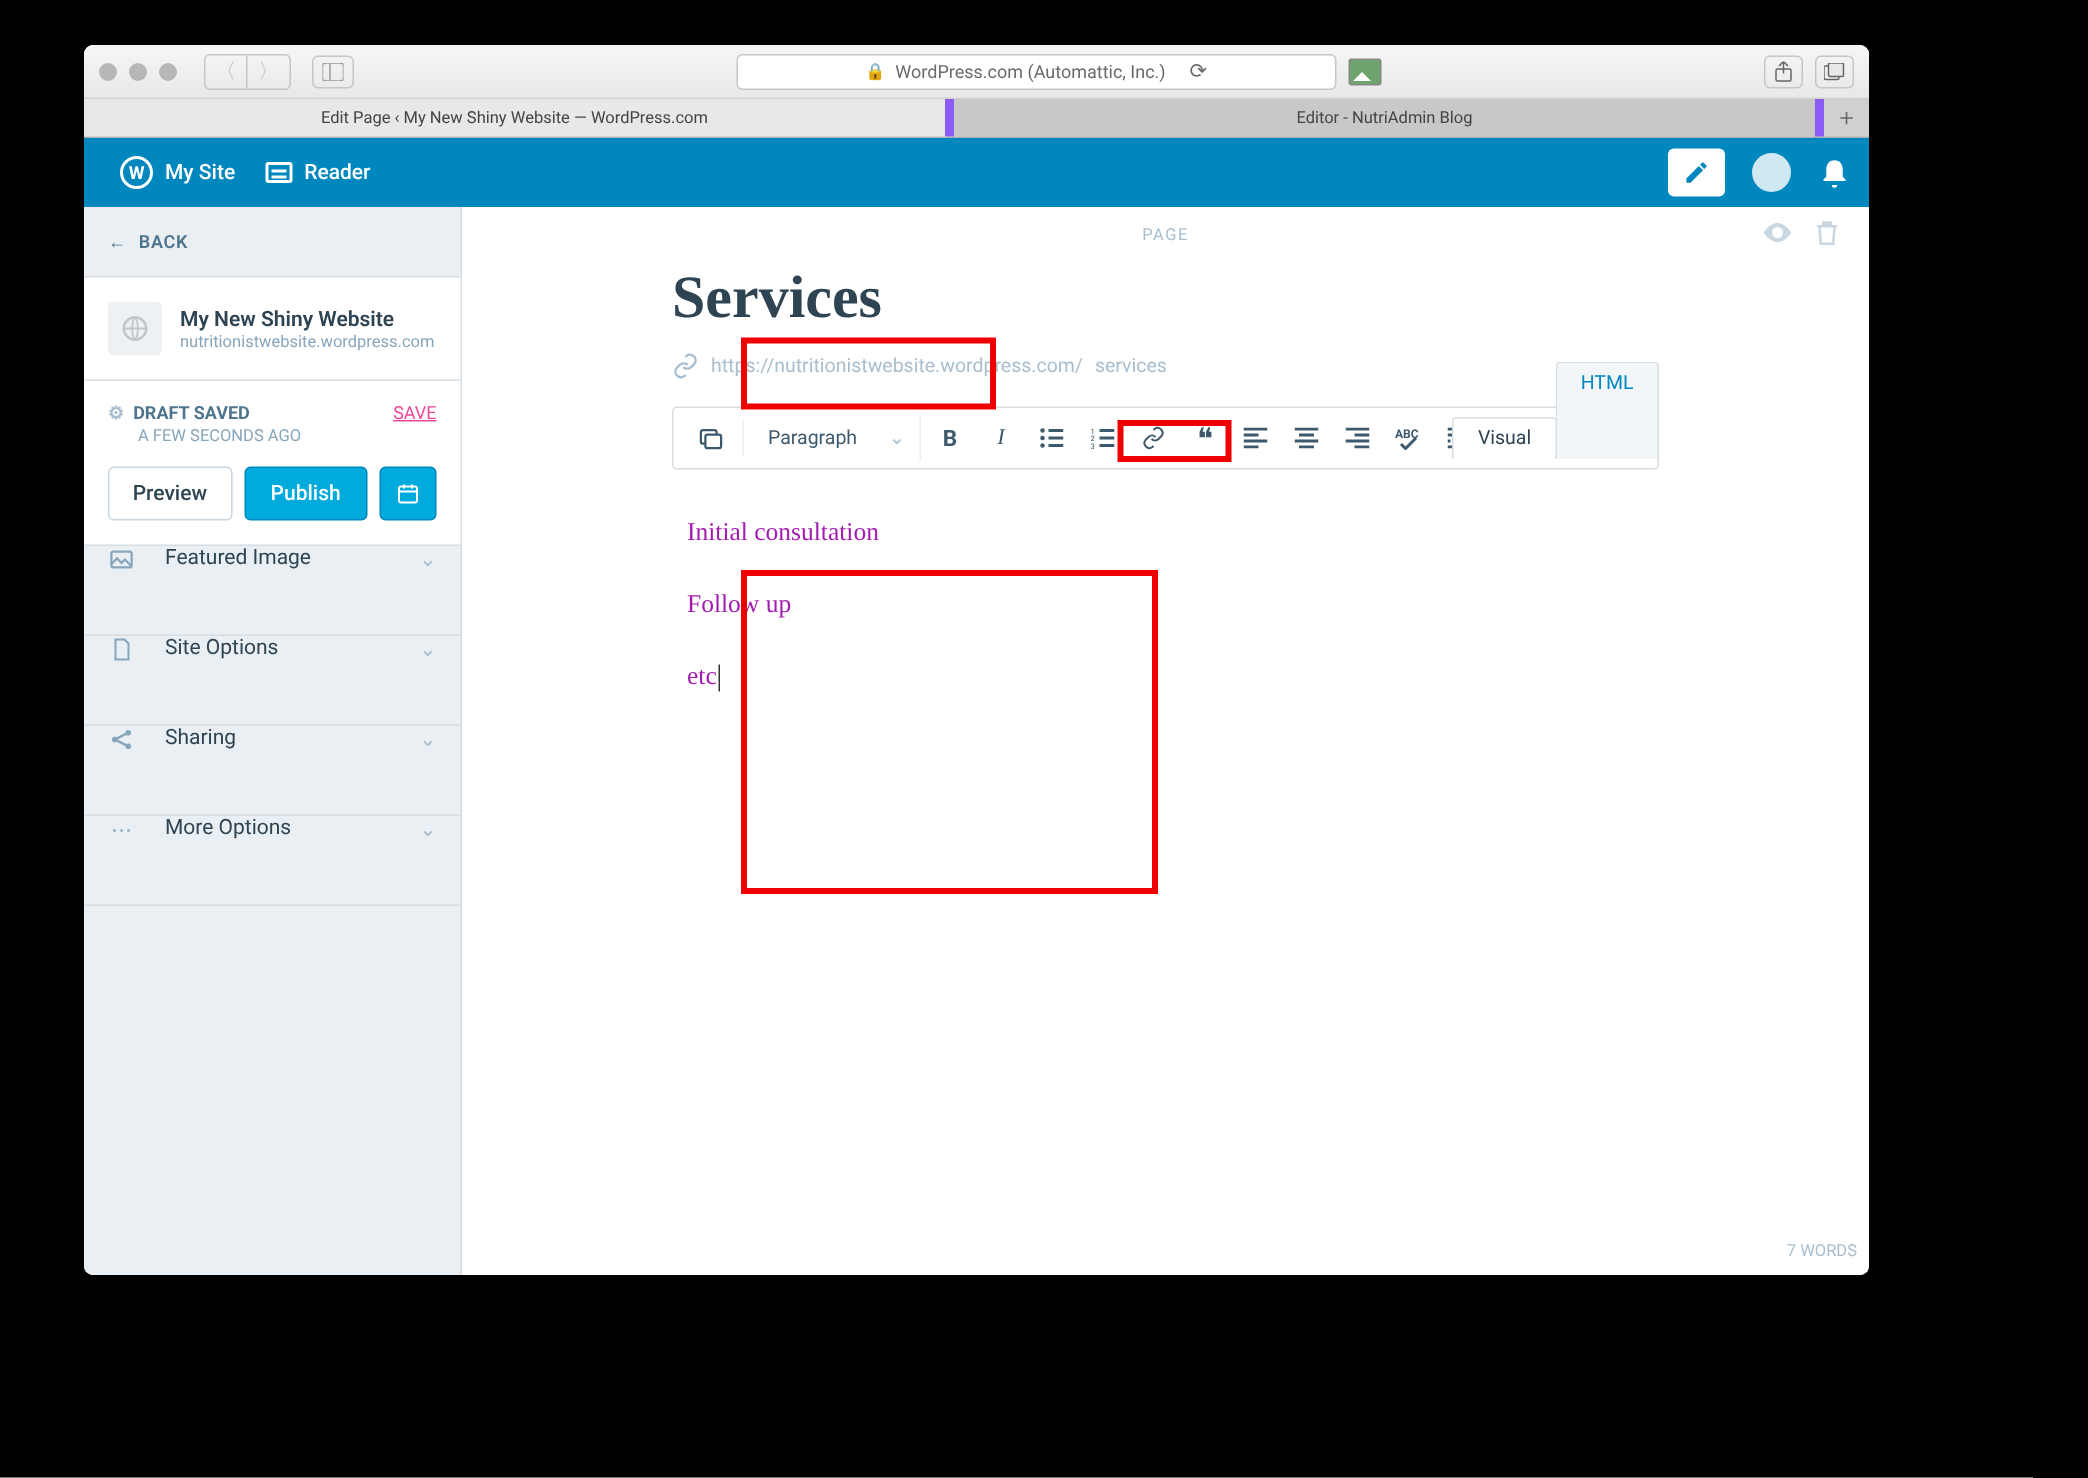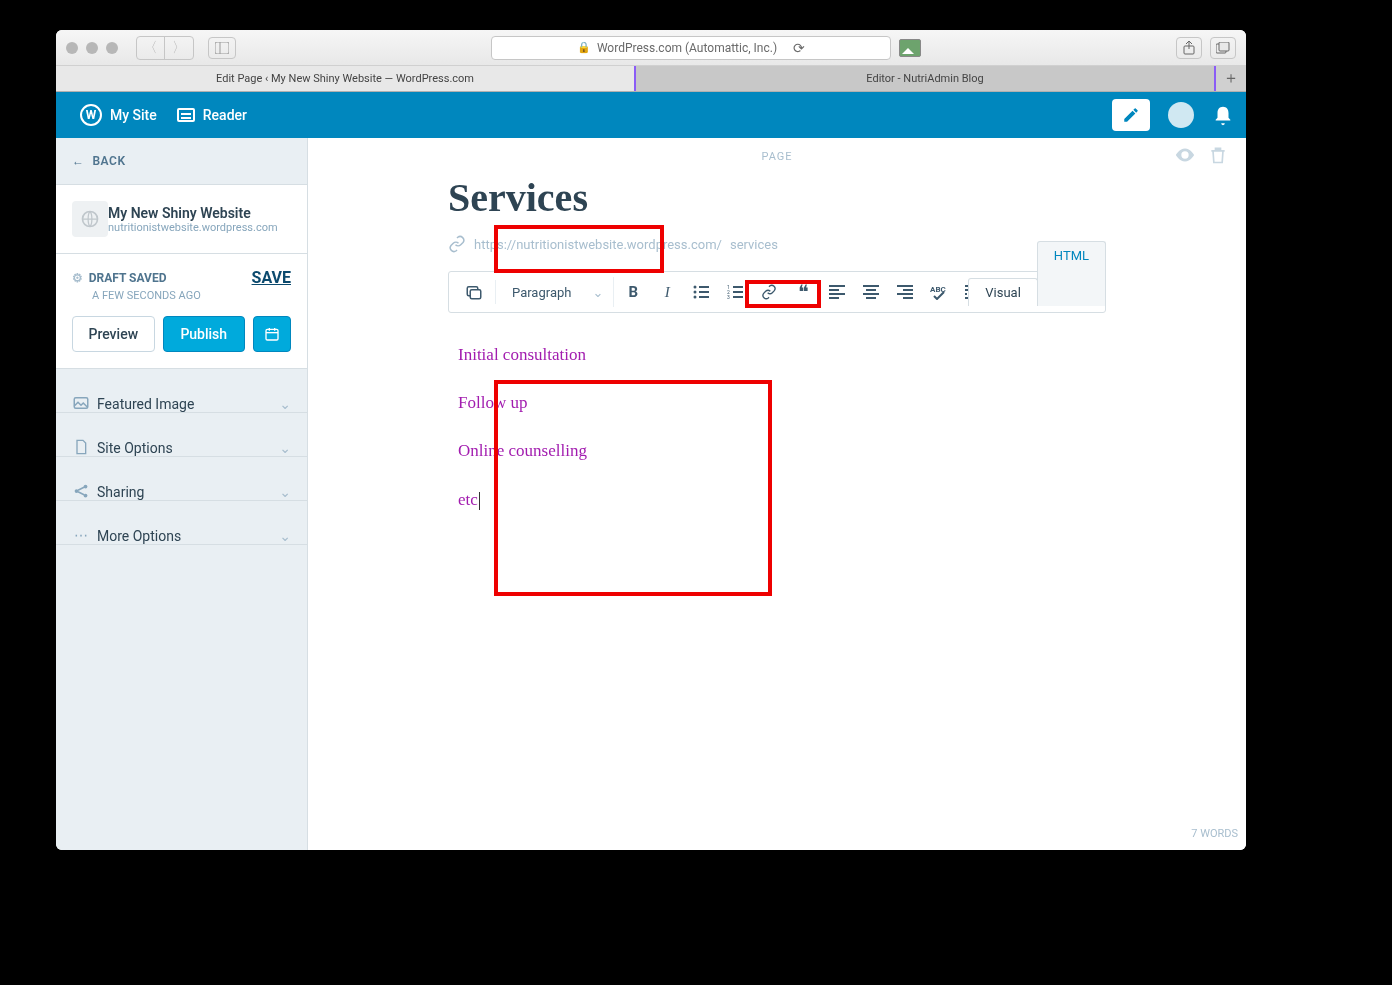--- a/index.html
+++ b/index.html
@@ -17,56 +17,56 @@
   .addr { flex:1; display:flex; justify-content:center; align-items:center;}
   .addr-inner{display:flex;align-items:center;gap:6px;background:#fff;border:1px solid #c6c6c6;border-radius:4px;padding:2px 20px;height:24px;min-width:400px;justify-content:center;color:#6a6a6a;font-size:12px;}
   .lock{color:#4aa743;font-size:11px;}
   .reload{margin-left:10px;color:#6a6a6a;font-size:14px;}
   .thumb-box{width:22px;height:18px;background:#6da36d;border:1px solid #888;margin-left:8px;border-radius:2px;position:relative;}
   .thumb-box::after{content:"";position:absolute;bottom:2px;left:2px;width:0;height:0;border-left:6px solid transparent;border-right:6px solid transparent;border-bottom:6px solid #fff;}
   .titlebar-right{display:flex;gap:8px;margin-left:auto;}
   .titlebar-right div{width:26px;height:22px;border:1px solid #c6c6c6;border-radius:4px;display:flex;align-items:center;justify-content:center;color:#666;font-size:12px;}
   
   .browser-tabs{height:26px;display:flex;background:#d0d0d0;border-bottom:1px solid #b0b0b0;}
-  .btab{flex:1;display:flex;align-items:center;justify-content:center;font-size:11px;color:#444;border-right:2px solid #8b5cf6;background:#c8c8c8;}
+  .btab{flex:1;display:flex;align-items:center;justify-content:center;font-size:11px;color:#444;border-right:6px solid #8b5cf6;background:#c8c8c8;}
   .btab.active{background:#e8e8e8;}
   .btab-add{width:30px;display:flex;align-items:center;justify-content:center;color:#666;}
   
   .masterbar{height:46px;background:#0087be;display:flex;align-items:center;padding:0 14px;color:#fff;}
   .masterbar .mb-item{display:flex;align-items:center;gap:8px;padding:0 10px;font-size:14px;font-weight:500;height:100%;}
   .wp-logo{width:22px;height:22px;border:2px solid #fff;border-radius:50%;display:flex;align-items:center;justify-content:center;font-size:12px;font-weight:bold;}
   .reader-icon{width:18px;height:14px;border:2px solid #fff;border-radius:2px;position:relative;}
   .reader-icon::after{content:"";position:absolute;top:3px;left:2px;right:2px;height:2px;background:#fff;box-shadow:0 4px 0 #fff;}
   .mb-right{margin-left:auto;display:flex;align-items:center;gap:18px;}
   .compose-btn{width:38px;height:32px;background:#fff;border-radius:4px;display:flex;align-items:center;justify-content:center;}
   .compose-btn svg{width:18px;height:18px;}
   .avatar{width:26px;height:26px;background:#d0e8f2;border-radius:50%;}
   .bell{width:20px;height:20px;position:relative;}
   
   .app-body{flex:1;display:flex;overflow:hidden;}
   
   .sidebar{width:252px;background:#e9eff3;border-right:1px solid #d6dee3;display:flex;flex-direction:column;}
   .back-row{height:46px;display:flex;align-items:center;gap:8px;padding:0 16px;color:#4f748e;font-size:12px;font-weight:600;letter-spacing:.5px;}
-  .site-card{background:#fff;border-top:1px solid #d6dee3;border-bottom:1px solid #d6dee3;padding:16px;display:flex;gap:0;align-items:center;}
+  .site-card{background:#fff;border-top:1px solid #d6dee3;border-bottom:1px solid #d6dee3;padding:16px;display:flex;gap:12px;align-items:center;}
   .site-thumb{width:36px;height:36px;background:#eef1f3;border-radius:4px;display:flex;align-items:center;justify-content:center;color:#c0c7cc;}
   .site-thumb svg{width:20px;height:20px;}
   .site-name{font-size:14px;font-weight:600;color:#2e4453;}
   .site-url{font-size:11px;color:#87a6bc;}
   .status-card{background:#fff;border-bottom:1px solid #d6dee3;padding:14px 16px 16px;}
   .status-row{display:flex;align-items:center;justify-content:space-between;}
   .draft-label{font-size:12px;font-weight:700;color:#4f748e;display:flex;align-items:center;gap:6px;}
   .gear{color:#a8bece;}
-  .save-link{font-size:16px;color:#0c4a6e;text-decoration:underline;font-weight:700;}
+  .save-link{font-size:12px;color:#ec4899;text-decoration:underline;font-weight:400;}
   .timeago{font-size:11px;color:#87a6bc;margin-left:20px;margin-top:2px;}
   .btn-row{display:flex;gap:8px;margin-top:14px;}
   .btn{height:36px;border-radius:4px;display:flex;align-items:center;justify-content:center;font-size:14px;font-weight:500;}
   .btn-preview{flex:1;background:#fff;border:1px solid #c8d7e1;color:#2e4453;}
   .btn-publish{flex:1;background:#00aadc;color:#fff;border:1px solid #0087be;}
   .btn-cal{width:38px;background:#00aadc;border:1px solid #0087be;color:#fff;}
-  .accordion-item{height:44px;border-bottom:1px solid #d6dee3;display:flex;align-items:flex-end;padding:0 16px;gap:7px;color:#2e4453;font-size:14px;}
+  .accordion-item{height:60px;border-bottom:1px solid #d6dee3;display:flex;align-items:flex-start;padding:0 16px;gap:20px;color:#2e4453;font-size:14px;}
   .accordion-item .chev{margin-left:auto;color:#a8bece;}
   .acc-icon{width:18px;height:18px;display:flex;align-items:center;justify-content:center;color:#87a6bc;}
   
   .editor{flex:1;background:#fff;position:relative;display:flex;flex-direction:column;}
   .editor-header{height:36px;display:flex;align-items:center;justify-content:center;position:relative;}
   .page-type{font-size:11px;letter-spacing:1px;color:#a8bece;}
   .editor-actions{position:absolute;right:18px;top:6px;display:flex;gap:12px;color:#c8d7e1;}
   .title-area{padding:0 140px;}
   .title-text{font-family:Georgia,serif;font-size:40px;color:#2e4453;font-weight:600;display:inline-block;}
   .permalink{display:flex;align-items:center;gap:8px;margin-top:14px;font-size:13px;color:#a8bece;}
@@ -364,21 +364,20 @@
               </svg>
             </div>
           <div class="tb-btn" style="font-size:18px">@</div>
           <div class="tb-btn tb-more" style="font-size:20px;letter-spacing:2px">•••</div>
         </div>
       </div>
 
       <div class="content-area">
         <p>Initial consultation</p>
         <p>Follow up</p>
-        <p>Online counselling</p>
         <p><span>etc</span><span class="cursor"></span></p>
       </div>
 
       <div class="word-count">7 WORDS</div>
     </div>
   </div>
 
   <div class="redbox rb-title"></div>
   <div class="redbox rb-slug"></div>
   <div class="redbox rb-content"></div>

